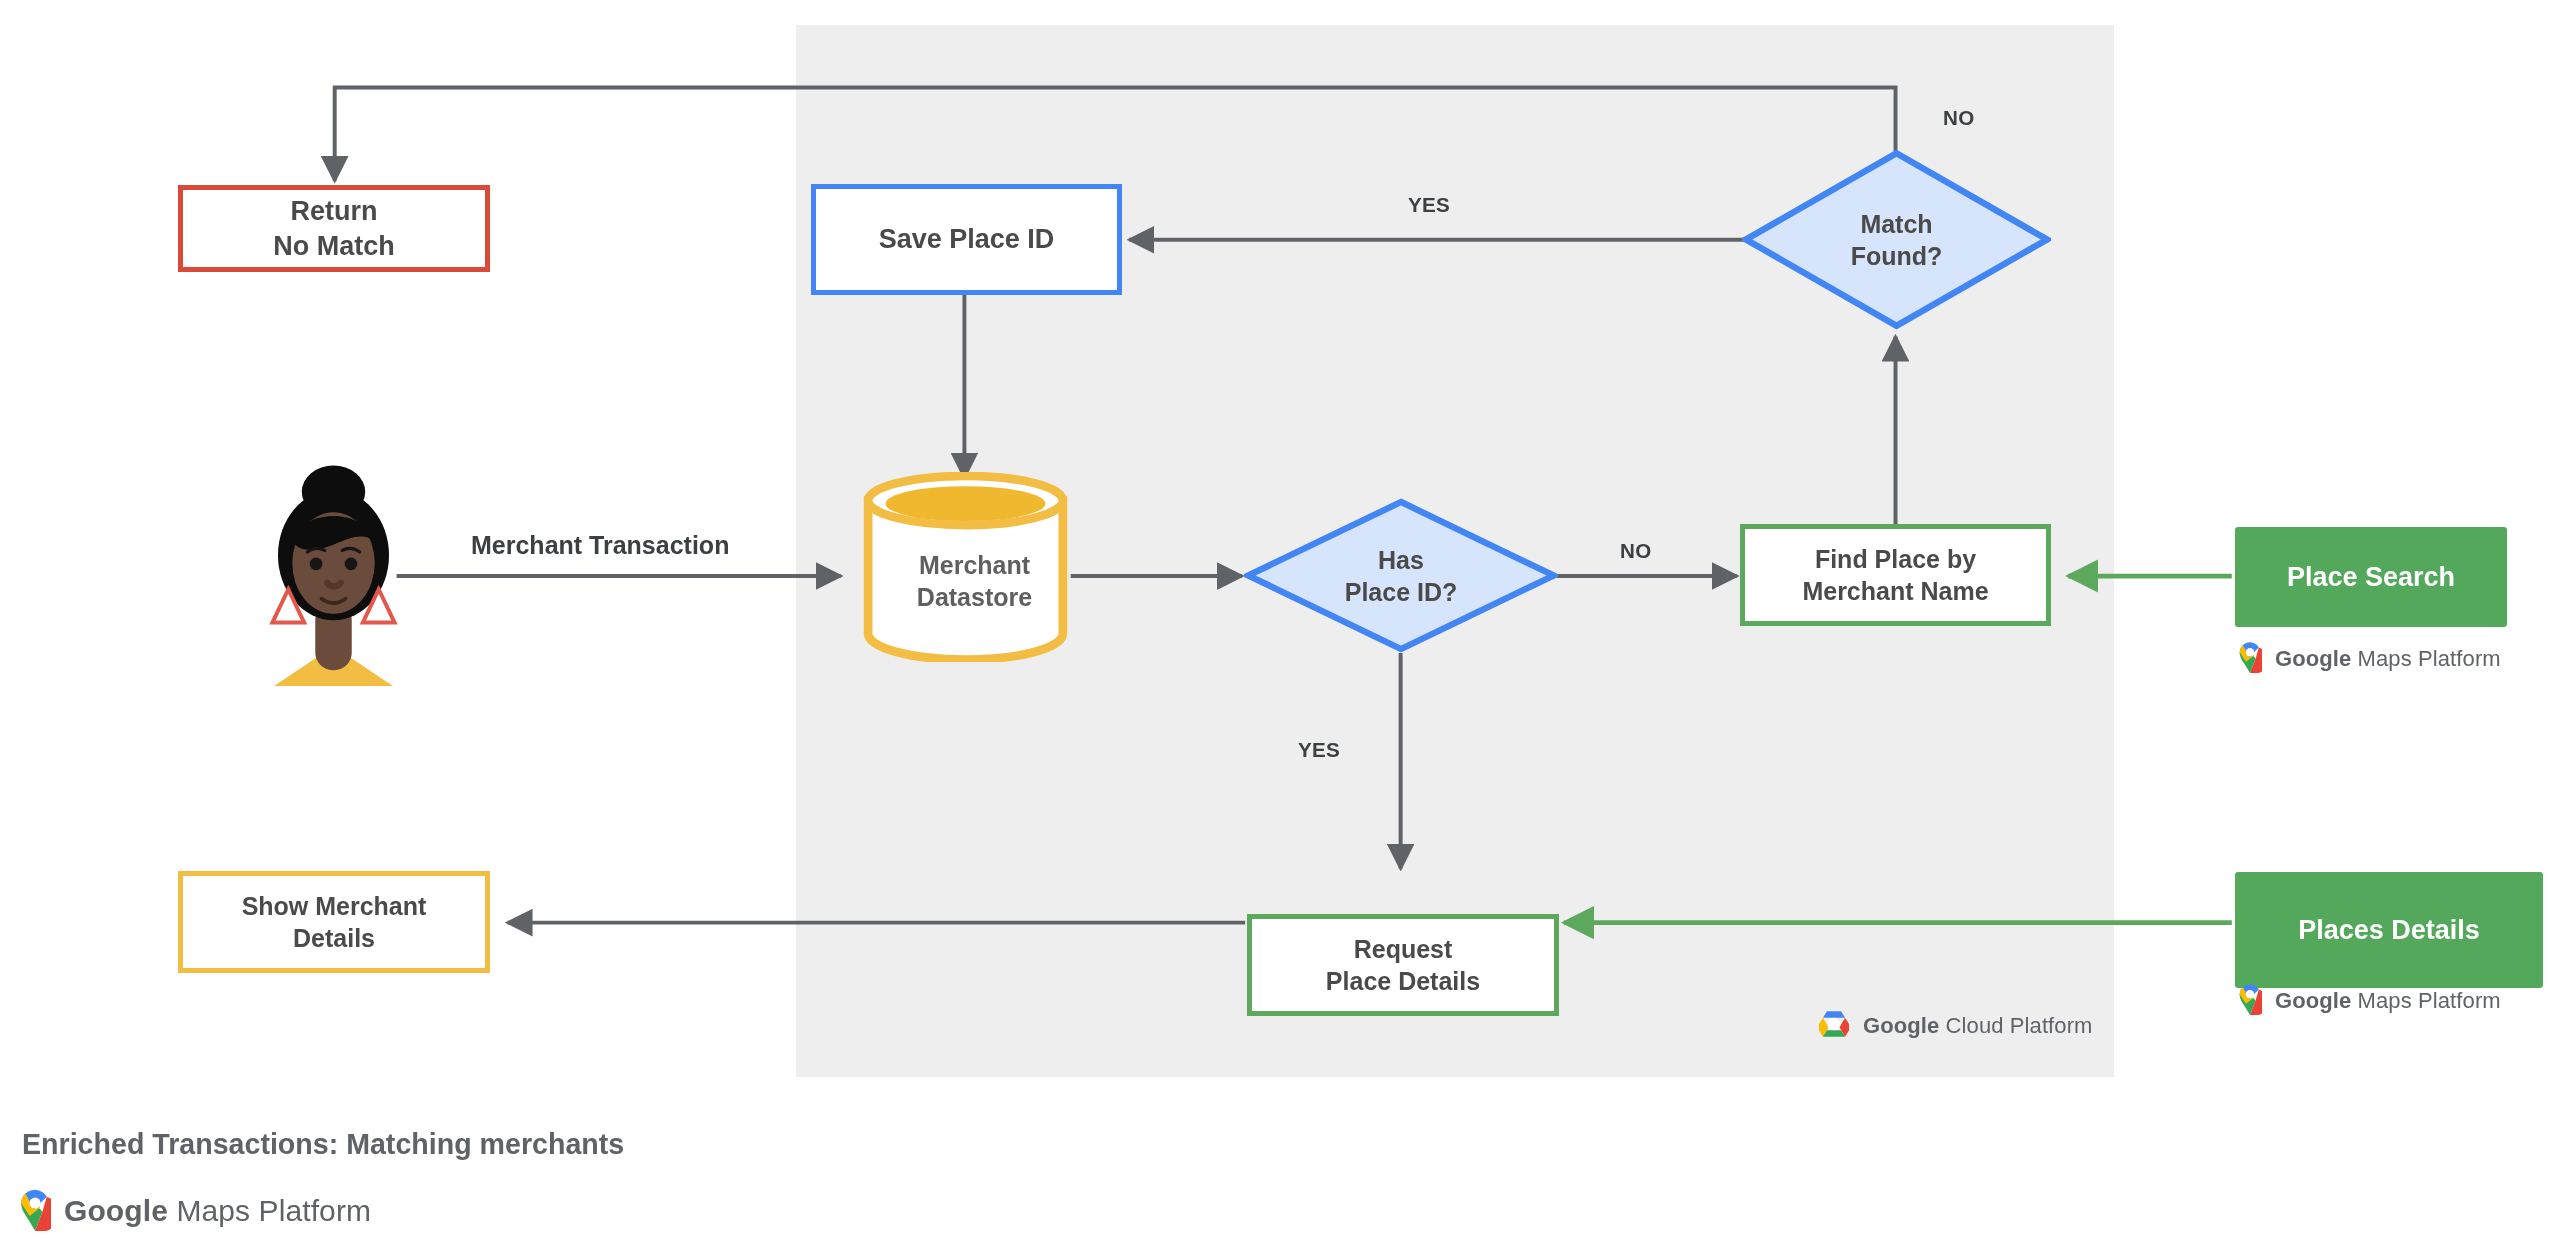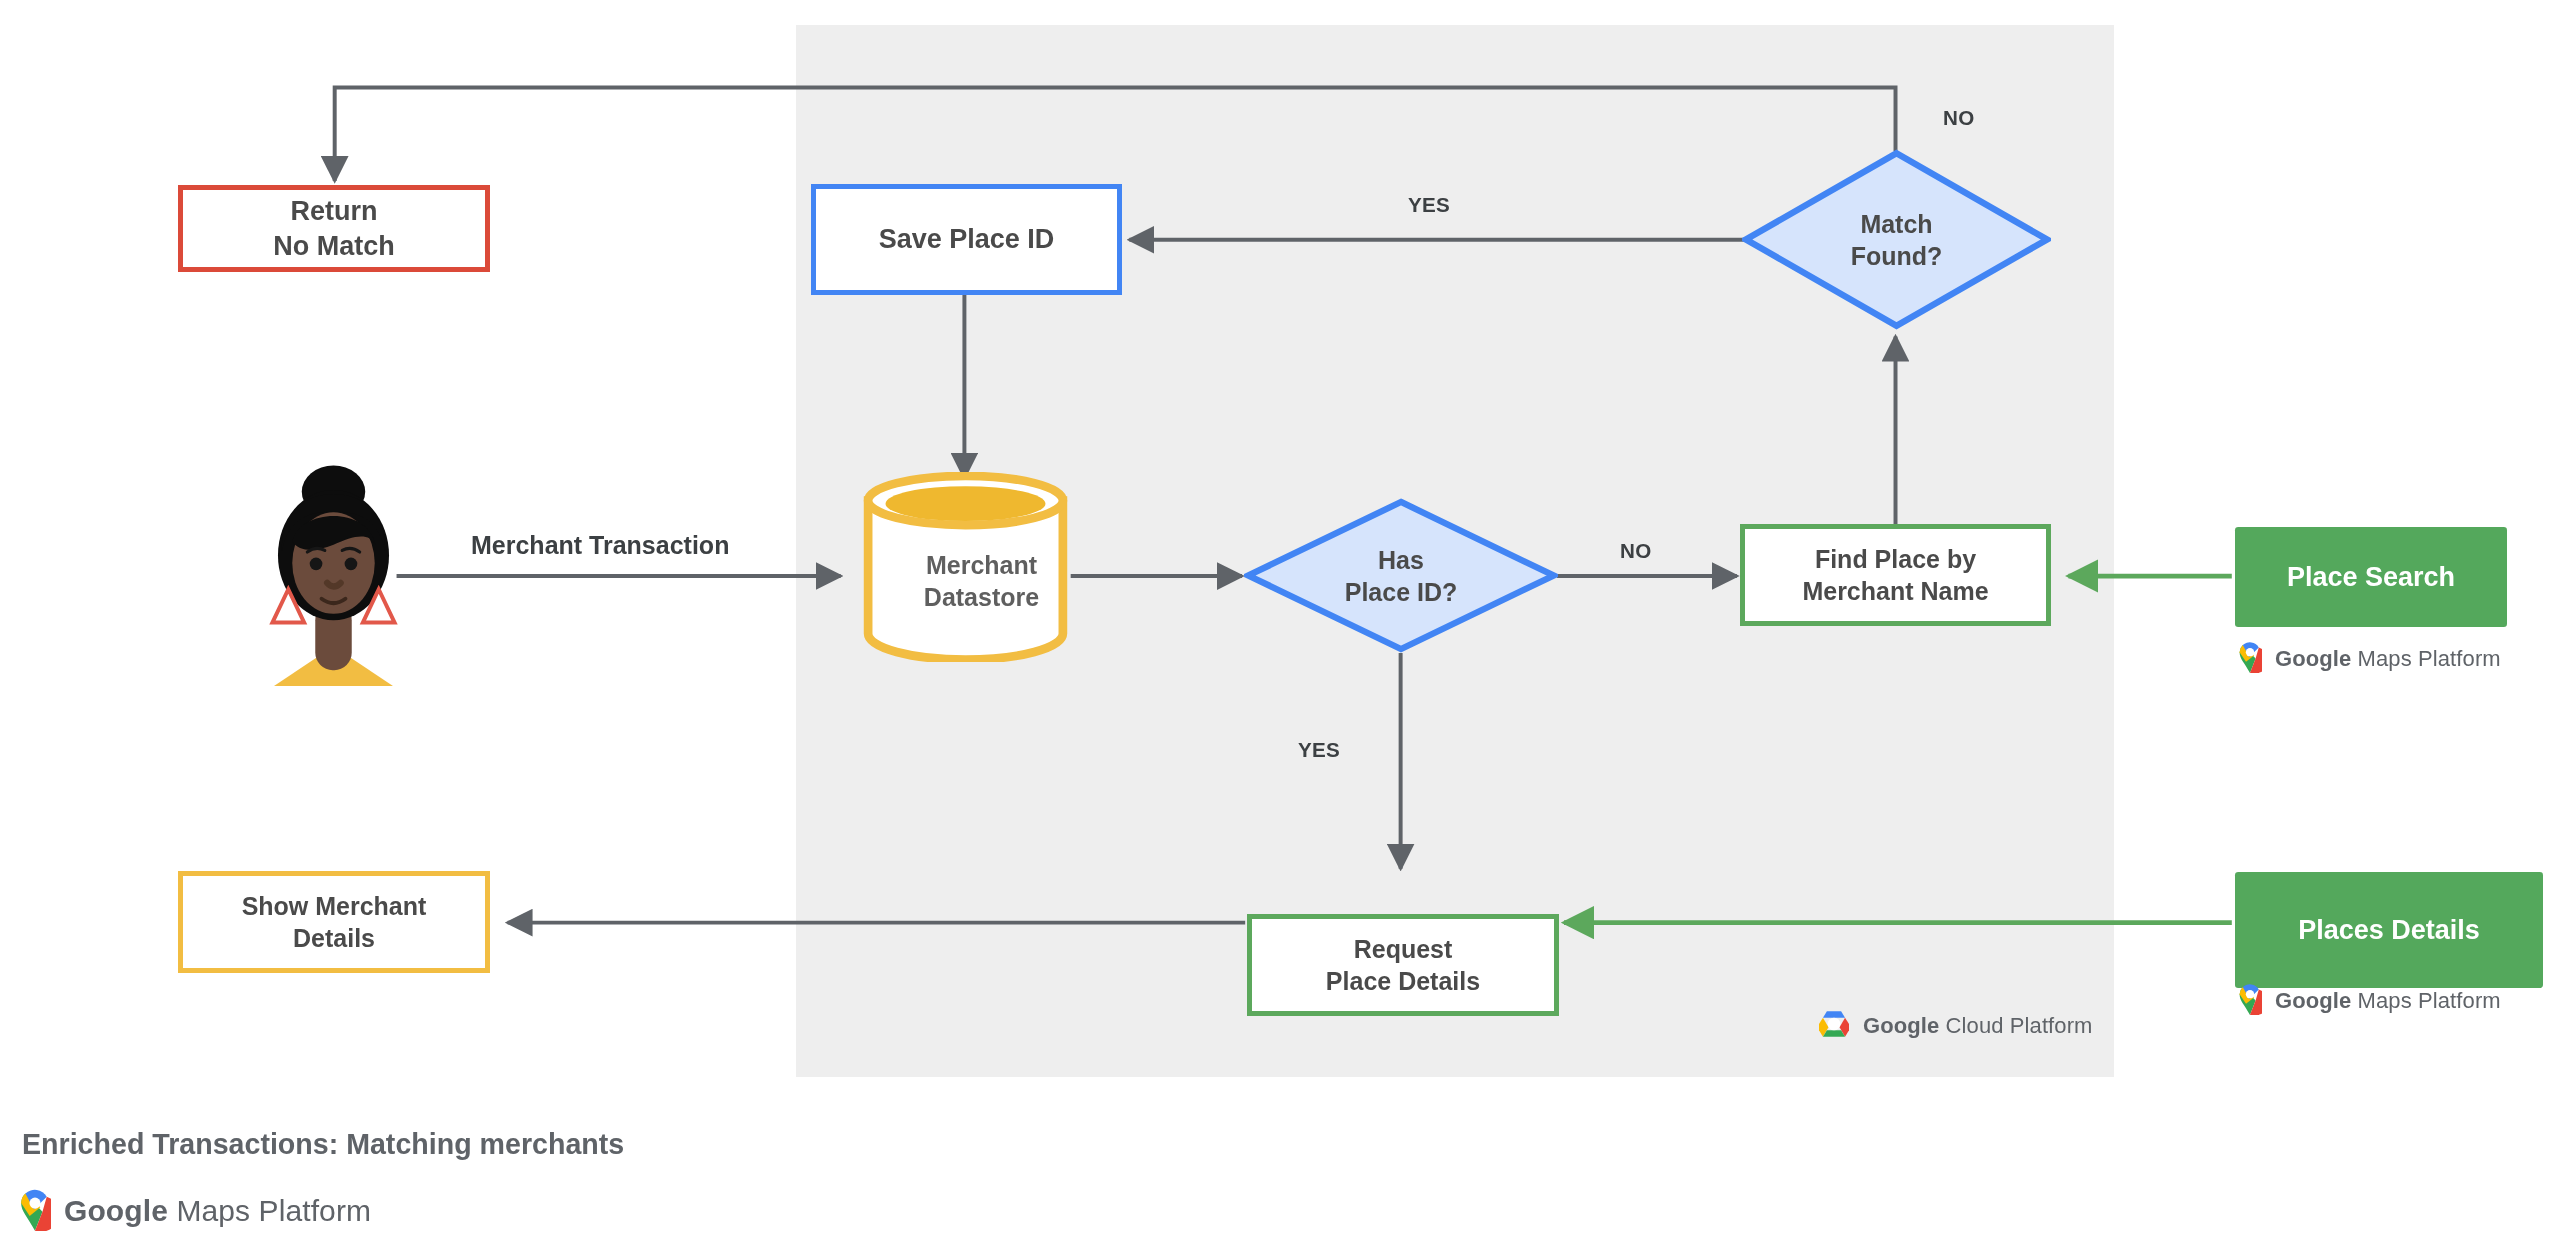--- a/index.html
+++ b/index.html
@@ -84,21 +84,21 @@
     line-height: 1.28;
   }
 
   
   .cylinder {
     position: absolute;
   }
   .cylinder svg { position: absolute; left:0; top:0; }
   .cylinder-label {
     position: absolute;
-    left: 16px;
+    left: 9px;
     top: 0;
     width: 100%;
     height: 100%;
     display: flex;
     align-items: center;
     justify-content: center;
     text-align: center;
     color: #5f5f5f;
     font-weight: bold;
     line-height: 1.28;

